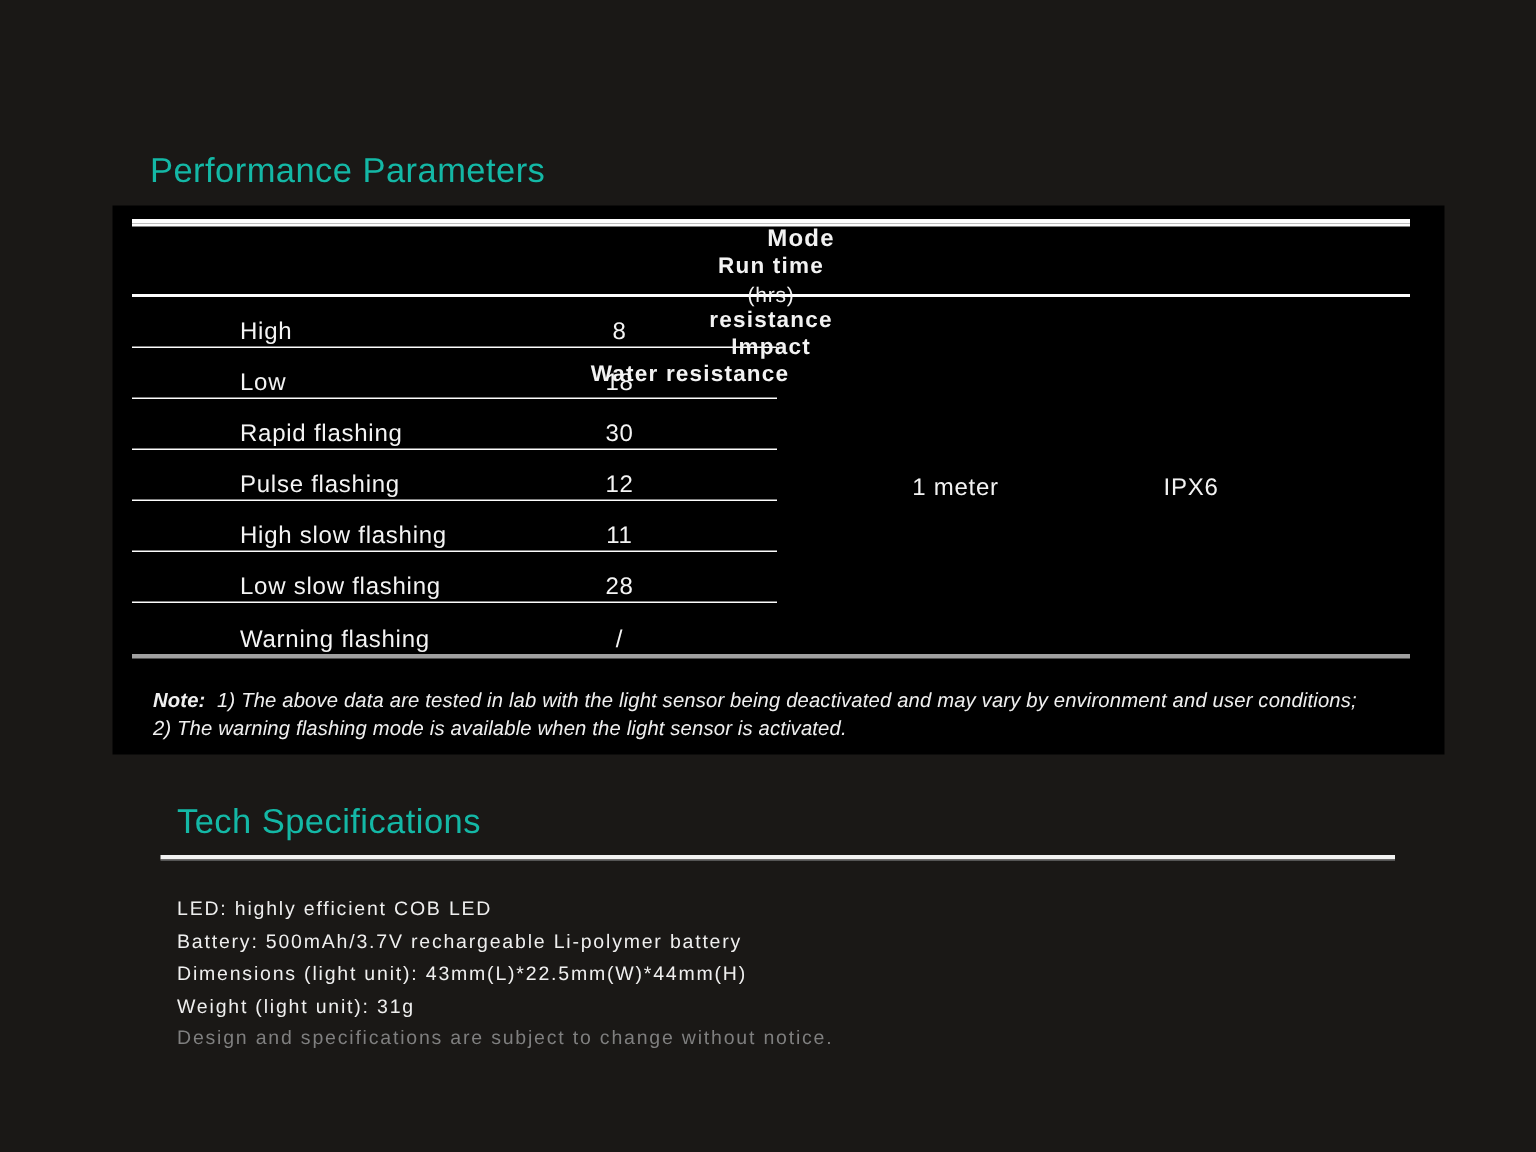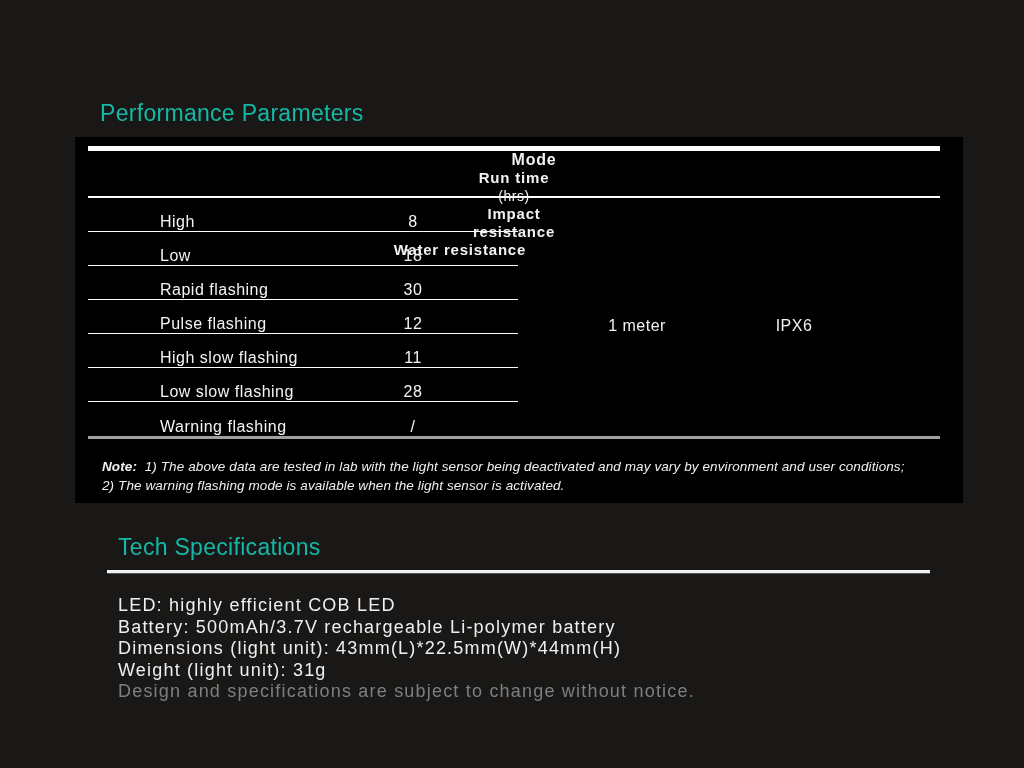--- a/index.html
+++ b/index.html
@@ -101,21 +101,21 @@
     position: absolute;
     left: 107px; top: 570px;
     width: 823px; height: 0;
     border-top: 3px solid #f2f2f2;
     border-bottom: 1px solid #555555;
   }
 
   .specs {
     position: absolute;
     left: 118px; top: 595px;
-    font-size: 18px;
+    font-size: 13px;
     letter-spacing: 1.2px;
     line-height: 21.5px;
     color: #efefef;
     white-space: nowrap;
   }
   .specs .disclaimer { color: #7f7f7f; }
 </style>
 </head>
 <body>
 
@@ -125,22 +125,22 @@
   <div class="tbl">
     <div class="dbl-line"></div>
 
     <div class="thead">
       <div class="th-mode">Mode</div>
       <div class="th-runtime">
         <div>Run time</div>
         <div class="sub">(hrs)</div>
       </div>
       <div class="th-impact">
+        <div>resistance</div>
         <div>Impact</div>
-        <div>resistance</div>
       </div>
       <div class="th-water">Water resistance</div>
     </div>
 
     <div class="trow">
       <div class="cell-mode">High</div>
       <div class="cell-runtime">8</div>
     </div>
     <div class="trow">
       <div class="cell-mode">Low</div>

